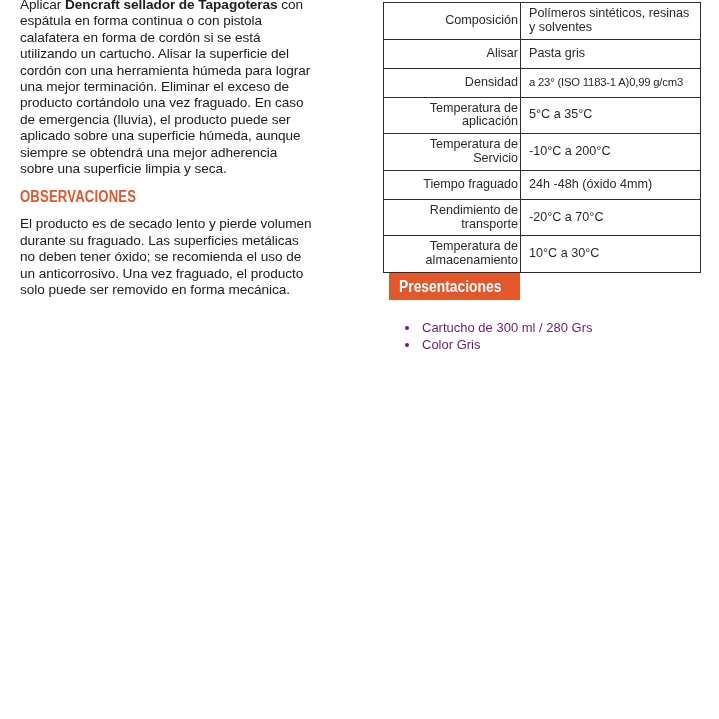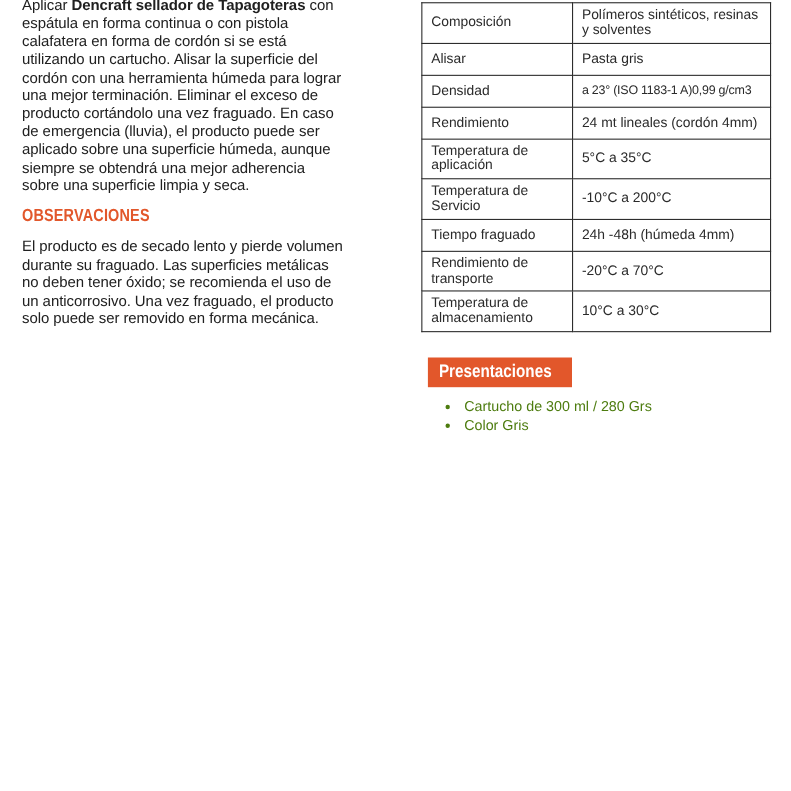--- a/index.html
+++ b/index.html
@@ -54,60 +54,59 @@
   table.props td {
     border: 1.6px solid #2d2d2d;
     box-sizing: border-box;
     height: 29px;
     padding: 4px 2px 4px 8px;
     font-size: 12.6px;
     line-height: 13.8px;
     vertical-align: middle;
     color: #2a2a2a;
   }
-  table.props td.label { width: 137px; }
+  table.props td.label { width: 137px; text-align: right; }
   table.props td.value .cellspan {
     display: block;
     white-space: normal;
   }
   
   table.props tr:nth-child(3) td.value {
     font-size: 11.3px;
     letter-spacing: -0.2px;
     white-space: nowrap;
     overflow: hidden;
   }
 
   .banner {
     display: block;
-    margin-top: 23px;
     margin-left: 6px;
     width: 131px;
     height: 27px;
     box-sizing: border-box;
     background: #E2572B;
     color: #ffffff;
     line-height: 27px;
     padding-left: 10px;
   }
   .banner span {
     display: inline-block;
     font-size: 16.5px;
     font-weight: 700;
     transform: scaleX(0.84);
     transform-origin: left center;
     white-space: nowrap;
   }
 
   ul.bullets {
-    margin: 9px 0 0 0;
+    margin: 19px 0 0 0;
     padding-left: 37px;
     font-size: 13px;
     line-height: 17.5px;
-    color: #4d7c0f;
+    color: #701a75;
   }
   ul.bullets li { padding-left: 2px; }
 </style>
 </head>
 <body>
 
 <div class="page">
 
   <div class="left-col">
     <p class="body-text"><span>Aplicar </span><span class="bold">Dencraft sellador de Tapagoteras</span><span> con espátula en forma continua o con pistola calafatera en forma de cordón si se está utilizando un cartucho. Alisar la superficie del cordón con una herramienta húmeda para lograr una mejor terminación. Eliminar el exceso de producto cortándolo una vez fraguado. En caso de emergencia (lluvia), el producto puede ser aplicado sobre una superficie húmeda, aunque siempre se obtendrá una mejor adherencia sobre una superficie limpia y seca.</span></p>
@@ -132,41 +131,35 @@
               <span class="cellspan">Pasta gris</span>
             </td>
         </tr>
         <tr>
           <td class="label"><span class="cellspan">Densidad</span></td>
           <td class="value">
               <span class="cellspan">a 23° (ISO 1183-1 A)0,99 g/cm3</span>
             </td>
         </tr>
         <tr>
-          <td class="label"><span class="cellspan">Rendimiento</span></td>
-          <td class="value">
-              <span class="cellspan">24 mt lineales (cordón 4mm)</span>
-            </td>
-        </tr>
-        <tr>
           <td class="label"><span class="cellspan">Temperatura de aplicación</span></td>
           <td class="value">
               <span class="cellspan">5°C a 35°C</span>
             </td>
         </tr>
         <tr>
           <td class="label"><span class="cellspan">Temperatura de Servicio</span></td>
           <td class="value">
               <span class="cellspan">-10°C a 200°C</span>
             </td>
         </tr>
         <tr>
           <td class="label"><span class="cellspan">Tiempo fraguado</span></td>
           <td class="value">
-              <span class="cellspan">24h -48h (húmeda 4mm)</span>
+              <span class="cellspan">24h -48h (óxido 4mm)</span>
             </td>
         </tr>
         <tr>
           <td class="label"><span class="cellspan">Rendimiento de transporte</span></td>
           <td class="value">
               <span class="cellspan">-20°C a 70°C</span>
             </td>
         </tr>
         <tr>
           <td class="label"><span class="cellspan">Temperatura de almacenamiento</span></td>

